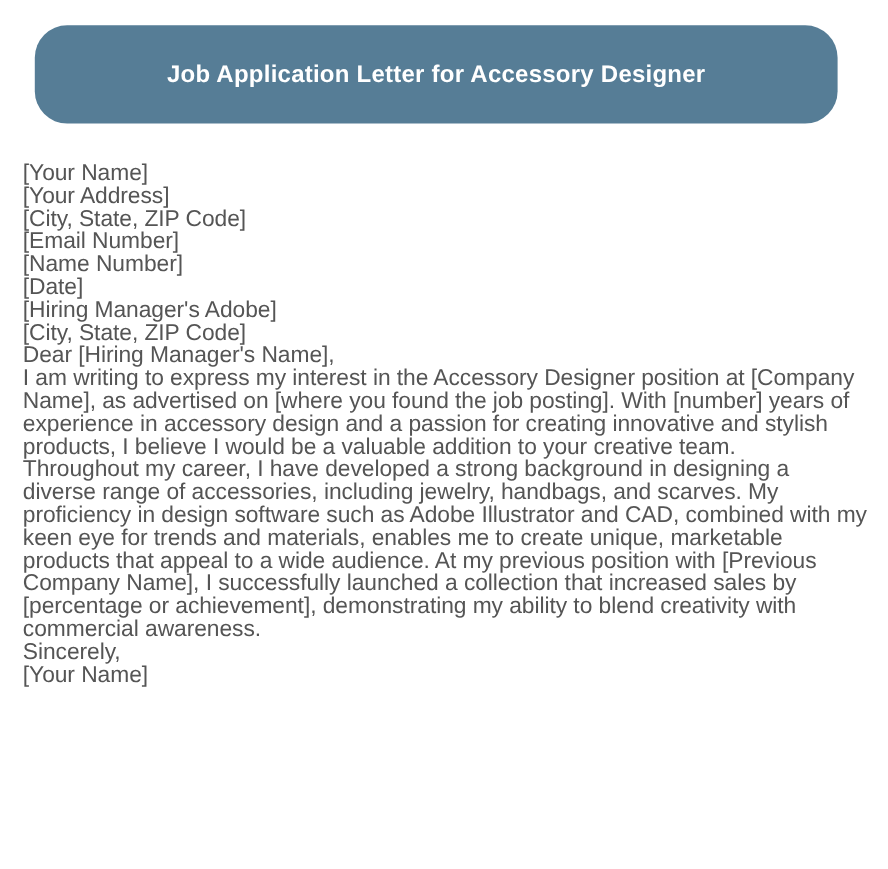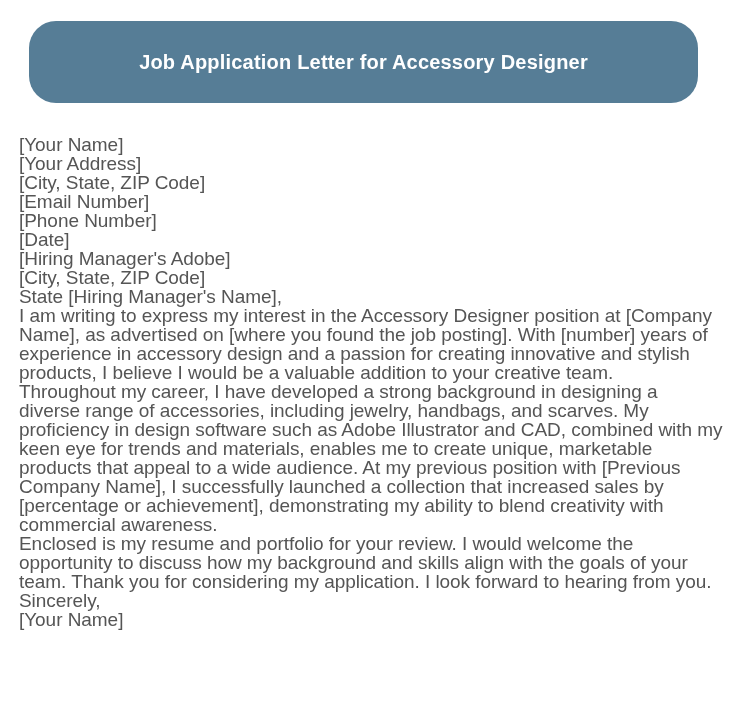--- a/index.html
+++ b/index.html
@@ -61,30 +61,29 @@
   <header class="banner" style="background-color: rgb(86, 125, 150);">
     <h1 style="color: rgb(255, 255, 255);">Job Application Letter for Accessory Designer</h1>
   </header>
 
   <main class="letter" style="color: rgb(85, 85, 85);">
 
     <div class="line">[Your Name]</div>
     <div class="line">[Your Address]</div>
     <div class="line">[City, State, ZIP Code]</div>
     <div class="line">[Email Number]</div>
-    <div class="line">[Phone Number]</div>
+    <div class="line">[Name Number]</div>
     <div class="line">[Date]</div>
 
     <div class="line">[Hiring Manager's Adobe]</div>
     <div class="line">[City, State, ZIP Code]</div>
 
-    <div class="line">State [Hiring Manager's Name],</div>
+    <div class="line">Dear [Hiring Manager's Name],</div>
 
     <p>I am writing to express my interest in the Accessory Designer position at [Company Name], as advertised on [where you found the job posting]. With [number] years of experience in accessory design and a passion for creating innovative and stylish products, I believe I would be a valuable addition to your creative team.</p>
     <p>Throughout my career, I have developed a strong background in designing a diverse range of accessories, including jewelry, handbags, and scarves. My proficiency in design software such as Adobe Illustrator and CAD, combined with my keen eye for trends and materials, enables me to create unique, marketable products that appeal to a wide audience. At my previous position with [Previous Company Name], I successfully launched a collection that increased sales by [percentage or achievement], demonstrating my ability to blend creativity with commercial awareness.</p>
-    <p>Enclosed is my resume and portfolio for your review. I would welcome the opportunity to discuss how my background and skills align with the goals of your team. Thank you for considering my application. I look forward to hearing from you.</p>
 
     <div class="line">Sincerely,</div>
     <div class="line">[Your Name]</div>
 
   </main>
 
 </div>
 
 </body></html>

